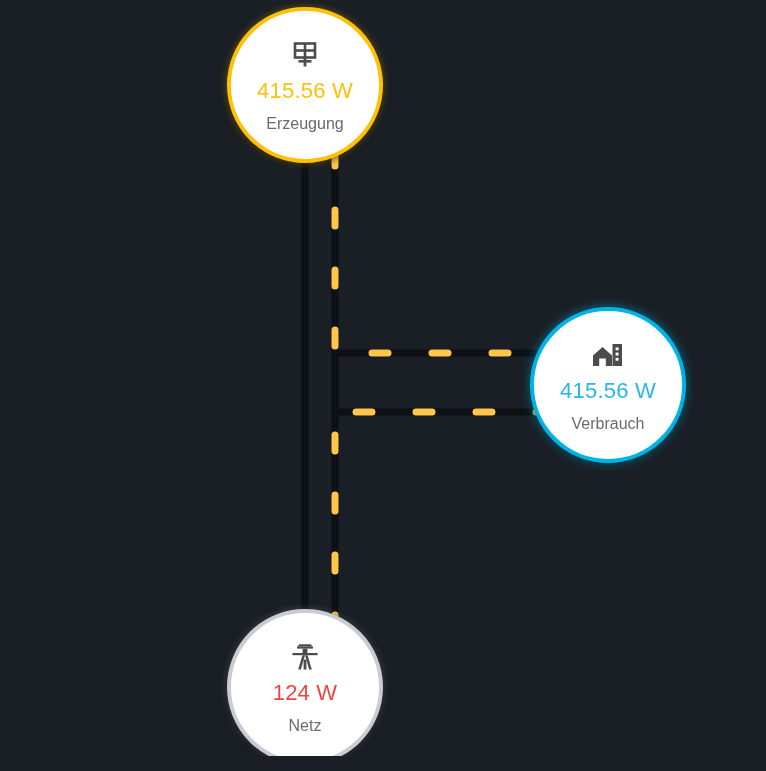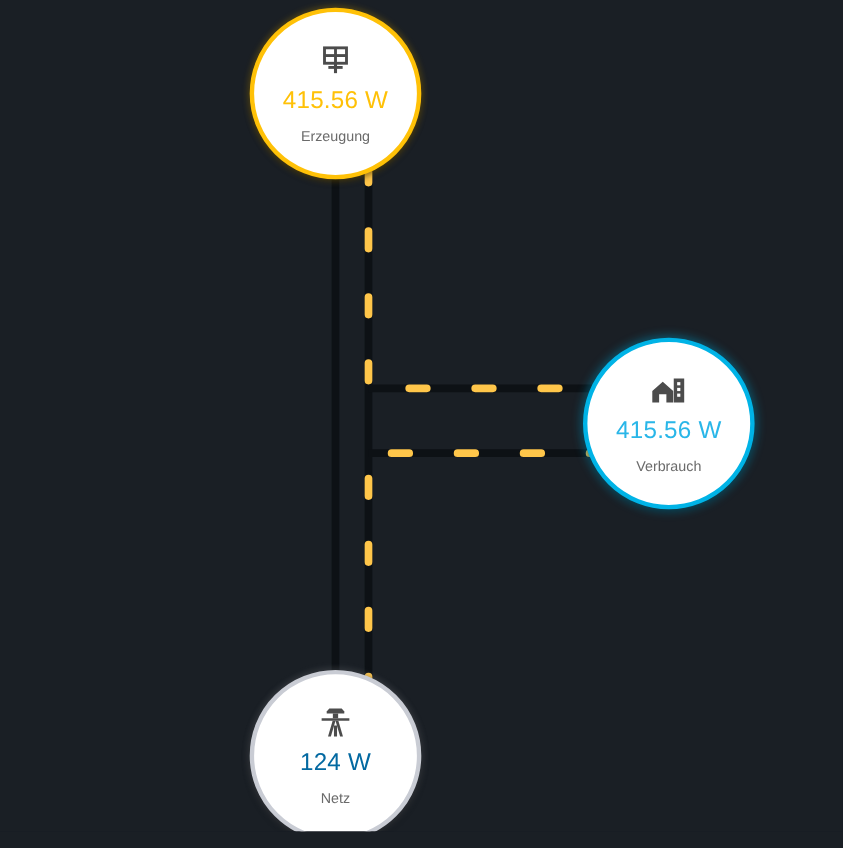--- a/index.html
+++ b/index.html
@@ -71,25 +71,25 @@
 
   .node-value {
     font-size: 22px;
     line-height: 26px;
     font-weight: 400;
     letter-spacing: 0.2px;
     white-space: nowrap;
   }
   .value-production { color: #ffc107; }
   .value-consumption { color: #29b6e8; }
-  .value-grid { color: #0369a1; }
+  .value-grid { color: #ef4444; }
 
   .node-label {
     margin-top: 12px;
-    font-size: 13px;
+    font-size: 16px;
     line-height: 16px;
     color: #6b6b6b;
     white-space: nowrap;
   }
 
   
   .flow-dash {
     stroke-linecap: round;
   }
   @keyframes dashmove-fwd {

